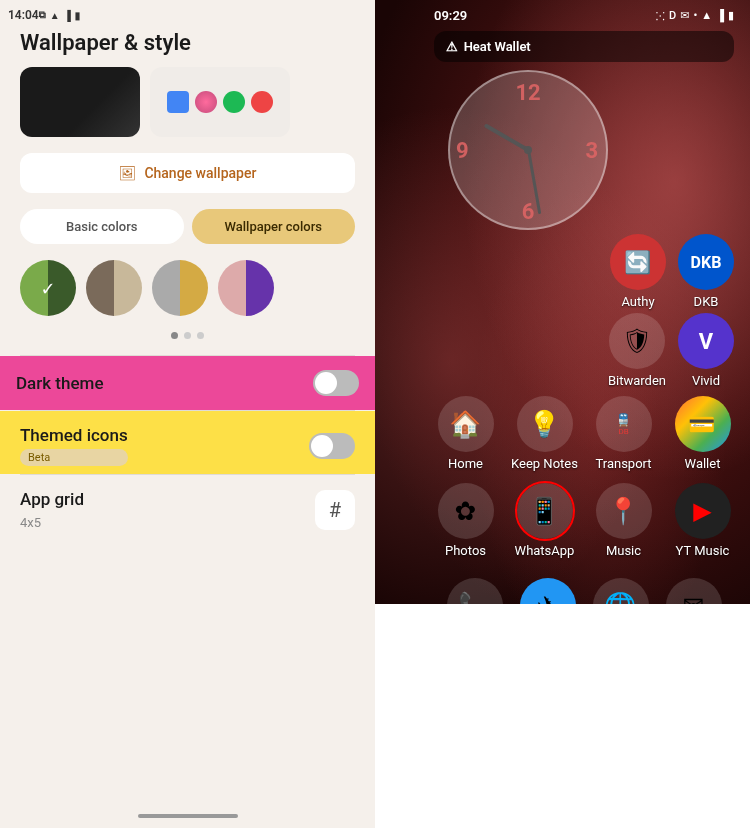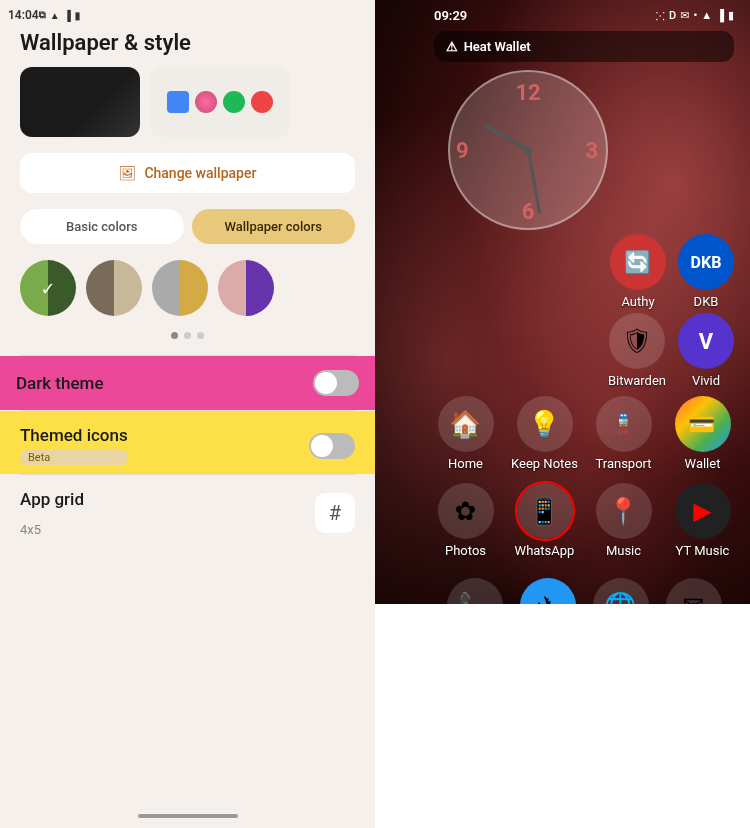--- a/index.html
+++ b/index.html
@@ -230,21 +230,21 @@
     }
 
     .app-grid-label-group {
       display: flex;
       flex-direction: column;
     }
 
     .app-grid-sublabel {
       font-size: 13px;
       color: #888;
-      margin-top: 13px;
+      margin-top: 6px;
     }
 
     .grid-icon {
       width: 40px;
       height: 40px;
       background: #fff;
       border-radius: 10px;
       display: flex;
       align-items: center;
       justify-content: center;

